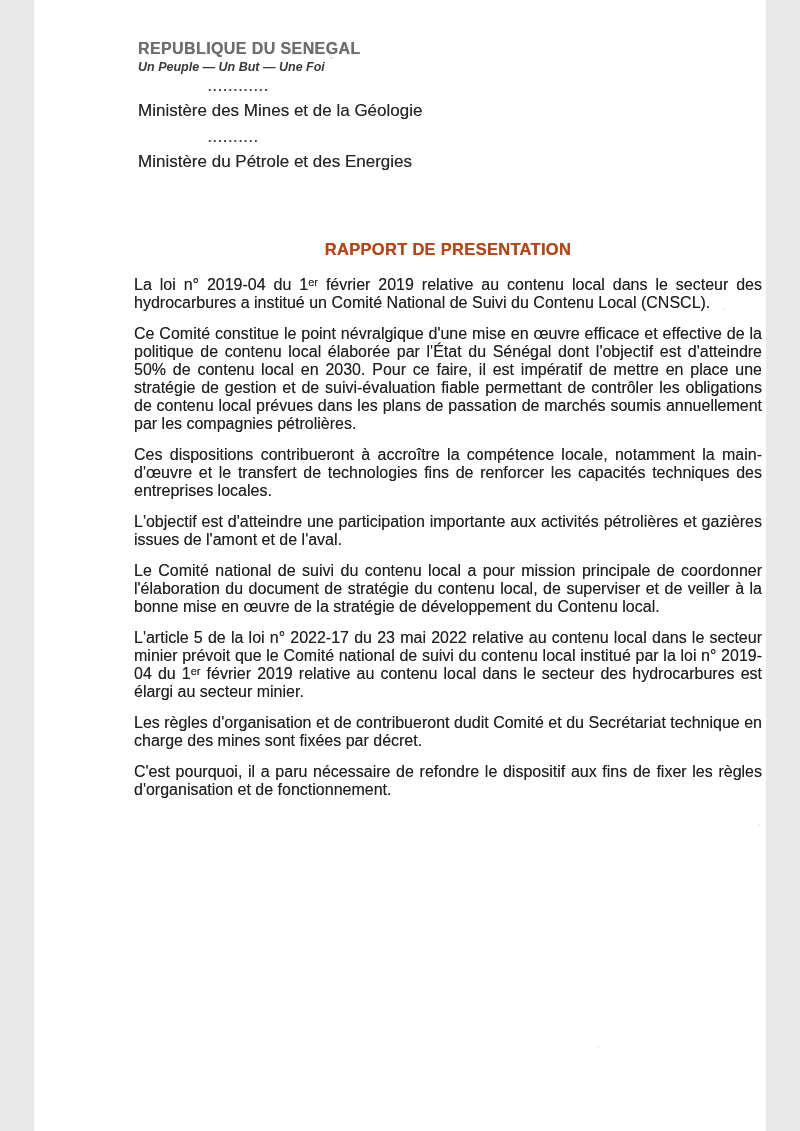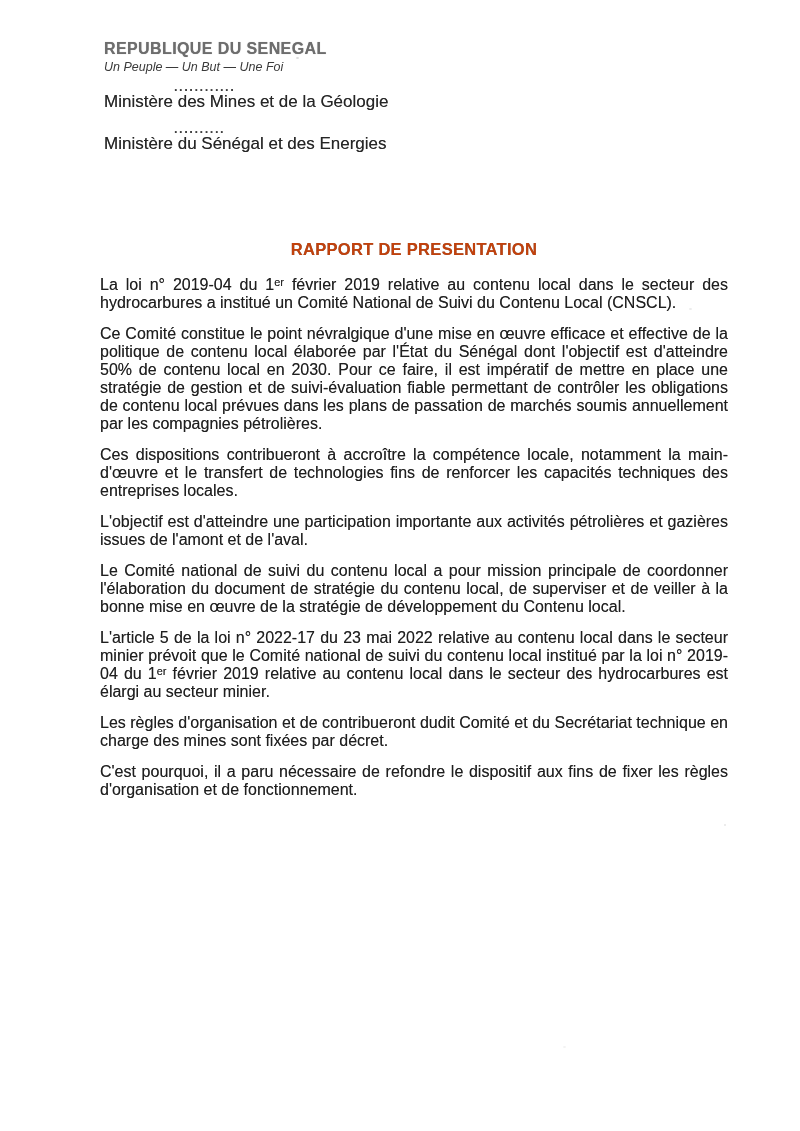--- a/index.html
+++ b/index.html
@@ -2,21 +2,21 @@
 <html lang="fr"><head>
 <meta charset="utf-8">
 <style>
   html, body {
     margin: 0;
     padding: 0;
     background: #e8e8e8;
   }
   .page {
     position: relative;
-    width: 800px;
+    width: 732px;
     height: 1131px;
     margin: 0 auto;
     background: #ffffff;
     overflow: hidden;
     font-family: "Liberation Sans", "DejaVu Sans", sans-serif;
     color: #1f1f1f;
   }
   
   .page .inky {
     text-shadow: 0 0 0.6px rgba(20,20,20,0.55);
@@ -32,37 +32,37 @@
   .republic {
     font-size: 16px;
     font-weight: 700;
     letter-spacing: 0.4px;
     color: #6d6d6d;
     text-shadow: 0 0 0.7px rgba(109,109,109,0.8);
   }
   .motto {
     margin-top: 2px;
     font-size: 12.5px;
-    font-weight: 400;
+    font-weight: 700;
     font-style: italic;
     color: #3a3a3a;
   }
   .dots {
     margin: 9px 0 0 70px;
     font-size: 13px;
     font-weight: 700;
     letter-spacing: 1.5px;
     line-height: 8px;
     color: #3f3f3f;
   }
   .dots.second {
     margin-top: 13px;
   }
   .ministry {
-    margin-top: 1px;
+    margin-top: 10px;
     font-size: 17px;
     color: #262626;
   }
 
   
   .title {
     position: absolute;
     left: 100px;
     top: 240px;
     width: 628px;
@@ -108,21 +108,21 @@
 <body>
 
 <div class="page">
 
   <header class="letterhead">
     <div class="republic">REPUBLIQUE DU SENEGAL</div>
     <div class="motto">Un Peuple — Un But — Une Foi</div>
     <div class="dots">............</div>
     <div class="ministry inky">Ministère des Mines et de la Géologie</div>
     <div class="dots second">..........</div>
-    <div class="ministry inky">Ministère du Sénégal et des Energies</div>
+    <div class="ministry inky">Ministère du Pétrole et des Energies</div>
   </header>
 
   <h1 class="title inky">RAPPORT DE PRESENTATION</h1>
 
   <main class="body inky">
     <p>La loi n° 2019-04 du 1ᵉʳ février 2019 relative au contenu local dans le secteur des hydrocarbures a institué un Comité National de Suivi du Contenu Local (CNSCL).</p>
     <p>Ce Comité constitue le point névralgique d'une mise en œuvre efficace et effective de la politique de contenu local élaborée par l'État du Sénégal dont l'objectif est d'atteindre 50% de contenu local en 2030. Pour ce faire, il est impératif de mettre en place une stratégie de gestion et de suivi-évaluation fiable permettant de contrôler les obligations de contenu local prévues dans les plans de passation de marchés soumis annuellement par les compagnies pétrolières.</p>
     <p>Ces dispositions contribueront à accroître la compétence locale, notamment la main-d'œuvre et le transfert de technologies fins de renforcer les capacités techniques des entreprises locales.</p>
     <p>L'objectif est d'atteindre une participation importante aux activités pétrolières et gazières issues de l'amont et de l'aval.</p>
     <p>Le Comité national de suivi du contenu local a pour mission principale de coordonner l'élaboration du document de stratégie du contenu local, de superviser et de veiller à la bonne mise en œuvre de la stratégie de développement du Contenu local.</p>

